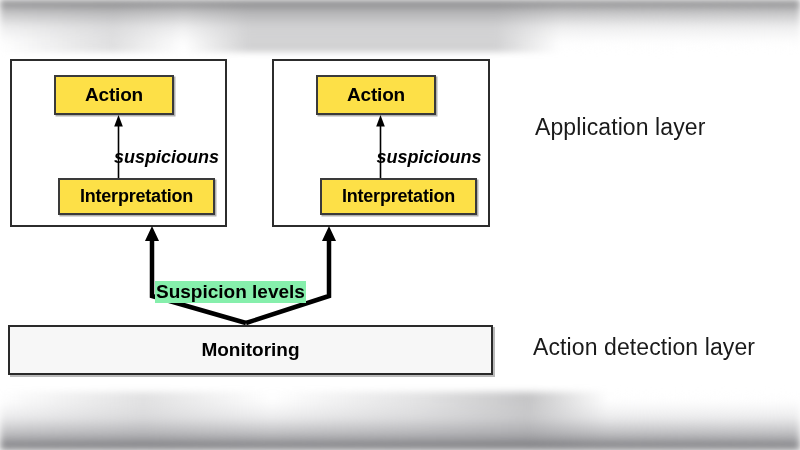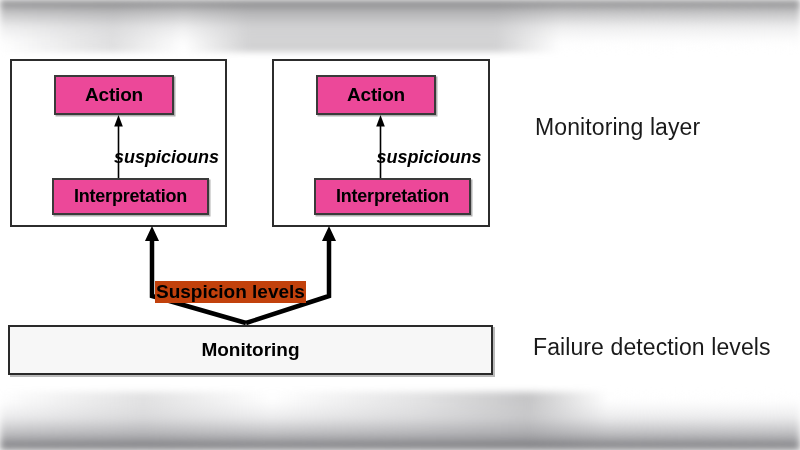--- a/index.html
+++ b/index.html
@@ -77,21 +77,21 @@
     background: #ffffff;
     border: 2px solid #2c2c2c;
   }
   #app-container-left  { left: 10px;  top: 59px; width: 217px; height: 168px; }
   #app-container-right { left: 272px; top: 59px; width: 218px; height: 168px; }
 
   
   .node-box {
     position: absolute;
     box-sizing: border-box;
-    background: #ec4899;
+    background: #fde047;
     border: 2px solid #3a3a3a;
     box-shadow: 1.5px 1.5px 0 rgba(80,80,80,0.45);
     display: flex;
     align-items: center;
     justify-content: center;
   }
   .node-box span {
     font-family: "Liberation Sans", sans-serif;
     font-weight: bold;
     color: #000000;
@@ -99,21 +99,21 @@
     white-space: nowrap;
   }
   .action-box {
     left: 42px;
     top: 14px;
     width: 120px;
     height: 40px;
   }
   .action-box span { font-size: 19px; }
   .interpretation-box {
-    left: 40px;
+    left: 46px;
     top: 117px;
     width: 157px;
     height: 37px;
   }
   .interpretation-box span { font-size: 18px; }
 
   
   .suspiciouns-label {
     position: absolute;
     left: 0;
@@ -151,21 +151,21 @@
   
   #suspicion-levels-label {
     position: absolute;
     left: 155px;
     top: 281px;
     font-family: "Liberation Sans", sans-serif;
     font-weight: bold;
     font-size: 19px;
     color: #000000;
     white-space: nowrap;
-    background: #c2410c;
+    background: #86efac;
     padding: 0 1px;
     line-height: 22px;
   }
 
   
   #monitoring-box {
     position: absolute;
     left: 8px;
     top: 325px;
     width: 485px;
@@ -250,19 +250,19 @@
     <path d="M 246 323 L 329 296 L 329 238" fill="none" stroke="#000000" stroke-width="4.5" stroke-linejoin="miter" stroke-linecap="butt"></path>
     <polygon points="329,226 322,241 336,241" fill="#000000"></polygon>
   </svg>
 
   <div id="suspicion-levels-label">Suspicion levels</div>
 
   <div id="monitoring-box">
     <span id="monitoring-label">Monitoring</span>
   </div>
 
-  <div class="layer-caption" id="application-layer-caption">Monitoring layer</div>
-
-  <div class="layer-caption" id="failure-detection-caption">Failure detection levels</div>
+  <div class="layer-caption" id="application-layer-caption">Application layer</div>
+
+  <div class="layer-caption" id="failure-detection-caption">Action detection layer</div>
 
   <div class="scan-band" id="band-bottom"></div>
 
 </div>
 
 </body></html>

